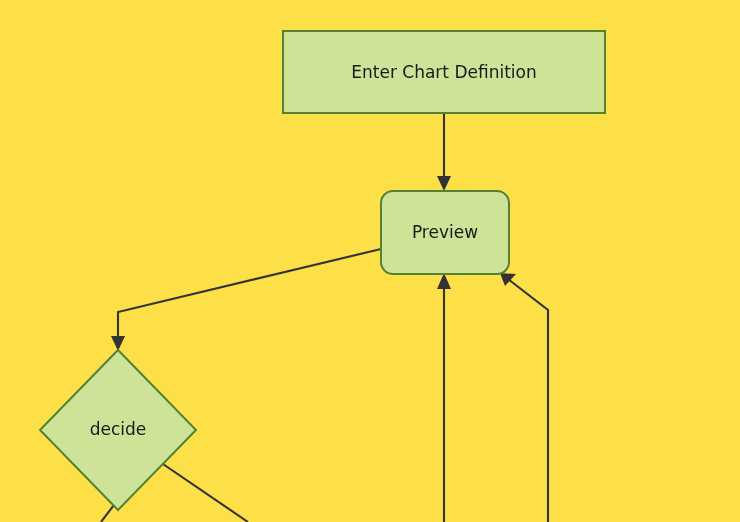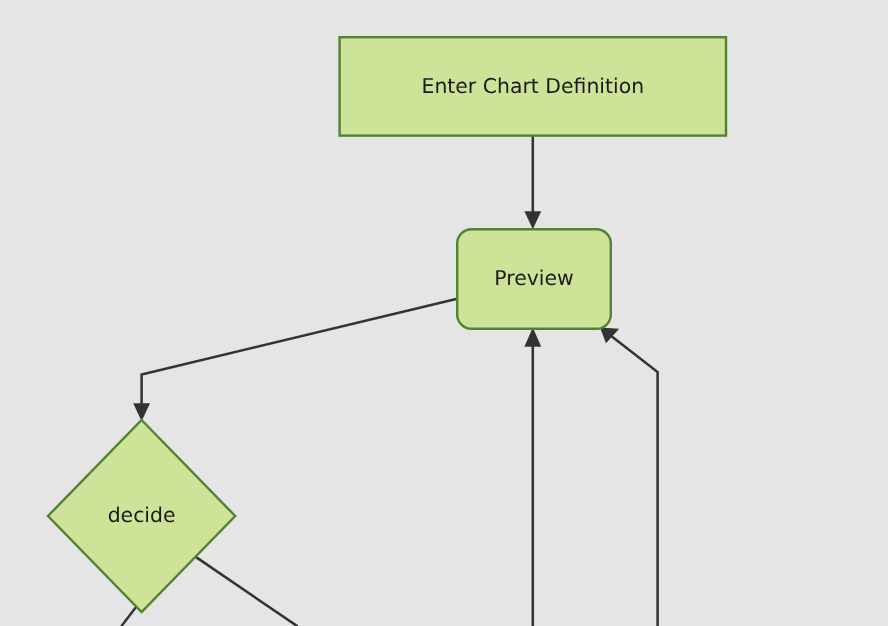--- a/index.html
+++ b/index.html
@@ -8,21 +8,21 @@
     padding: 0;
     background: #ffffff;
   }
   body {
     font-family: "DejaVu Sans", sans-serif;
   }
   #diagram-canvas {
     position: relative;
     width: 740px;
     height: 522px;
-    background: #e5e5e5;
+    background: #fde047;
     overflow: hidden;
   }
   #flow-svg {
     display: block;
     width: 740px;
     height: 522px;
   }
   .node-shape {
     fill: #cde498;
     stroke: #538135;

